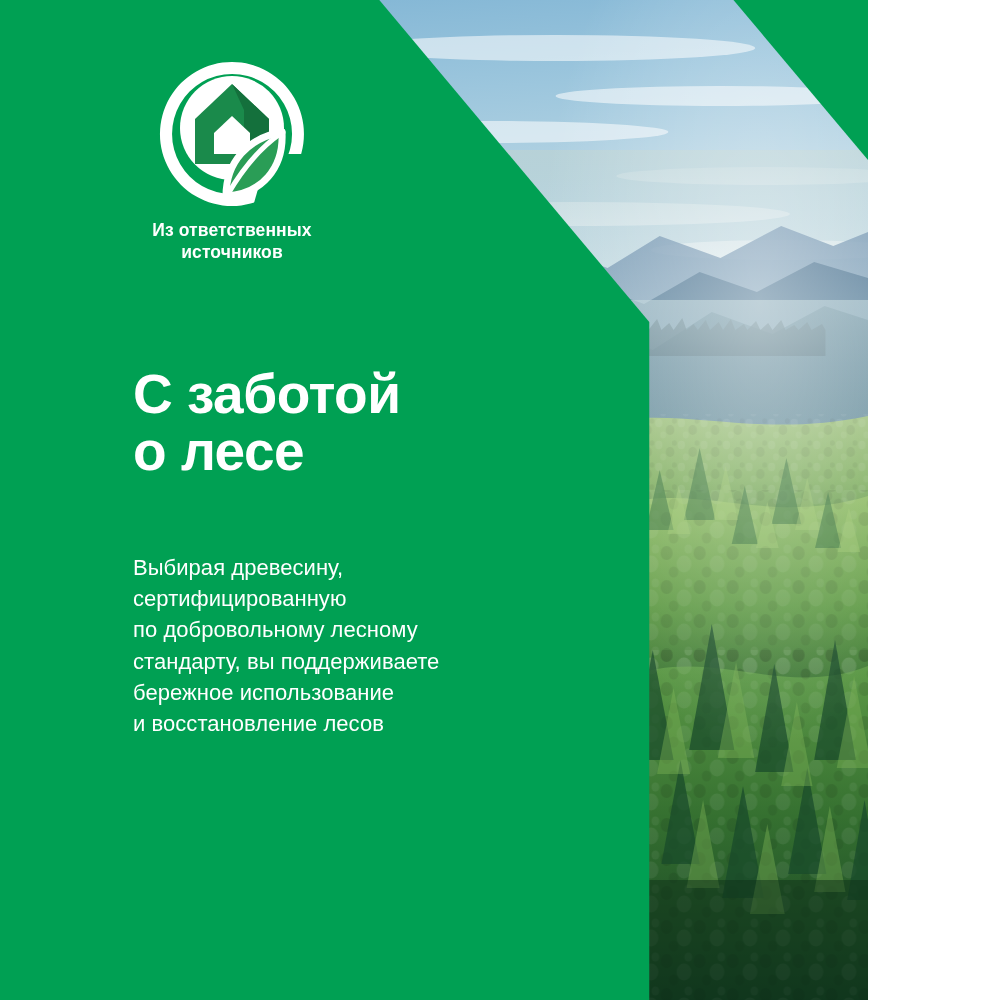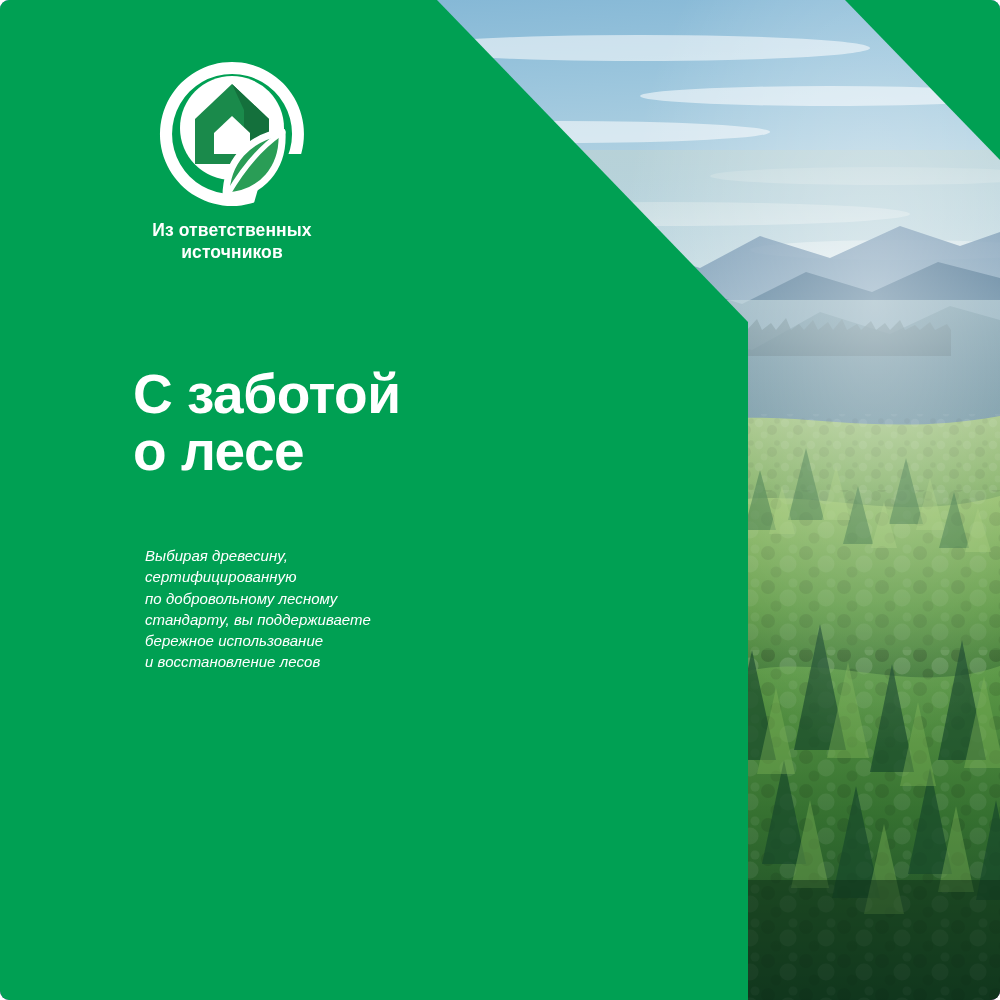--- a/index.html
+++ b/index.html
@@ -8,25 +8,24 @@
     padding: 0;
     background: #ffffff;
   }
   body {
     font-family: "Liberation Sans", "DejaVu Sans", sans-serif;
     -webkit-font-smoothing: antialiased;
   }
 
   .poster {
     position: relative;
-    width: 1000px;
+    width: 868px;
     height: 1000px;
     overflow: hidden;
     background: #d946ef;
-    border-radius: 9px;
   }
 
   
   .photo {
     position: absolute;
     inset: 0;
     z-index: 1;
   }
   .photo svg { display: block; width: 100%; height: 100%; }
 
@@ -95,29 +94,28 @@
     line-height: 1.04;
     font-weight: 700;
     letter-spacing: -0.5px;
     white-space: pre-line;
     margin-top: 44px;
   }
 
   
   .body-copy {
     position: absolute;
-    left: 145px;
+    left: 133px;
     top: 530px;
     color: #ffffff;
-    font-size: 15px;
+    font-size: 22px;
     line-height: 1.42;
     font-weight: 400;
     letter-spacing: 0.05px;
     white-space: pre-line;
-    font-style: italic;
   }
 
   
   .brand {
     position: absolute;
     left: 136px;
     top: 795px;
     width: 185px;
   }
   .brand-mark {

